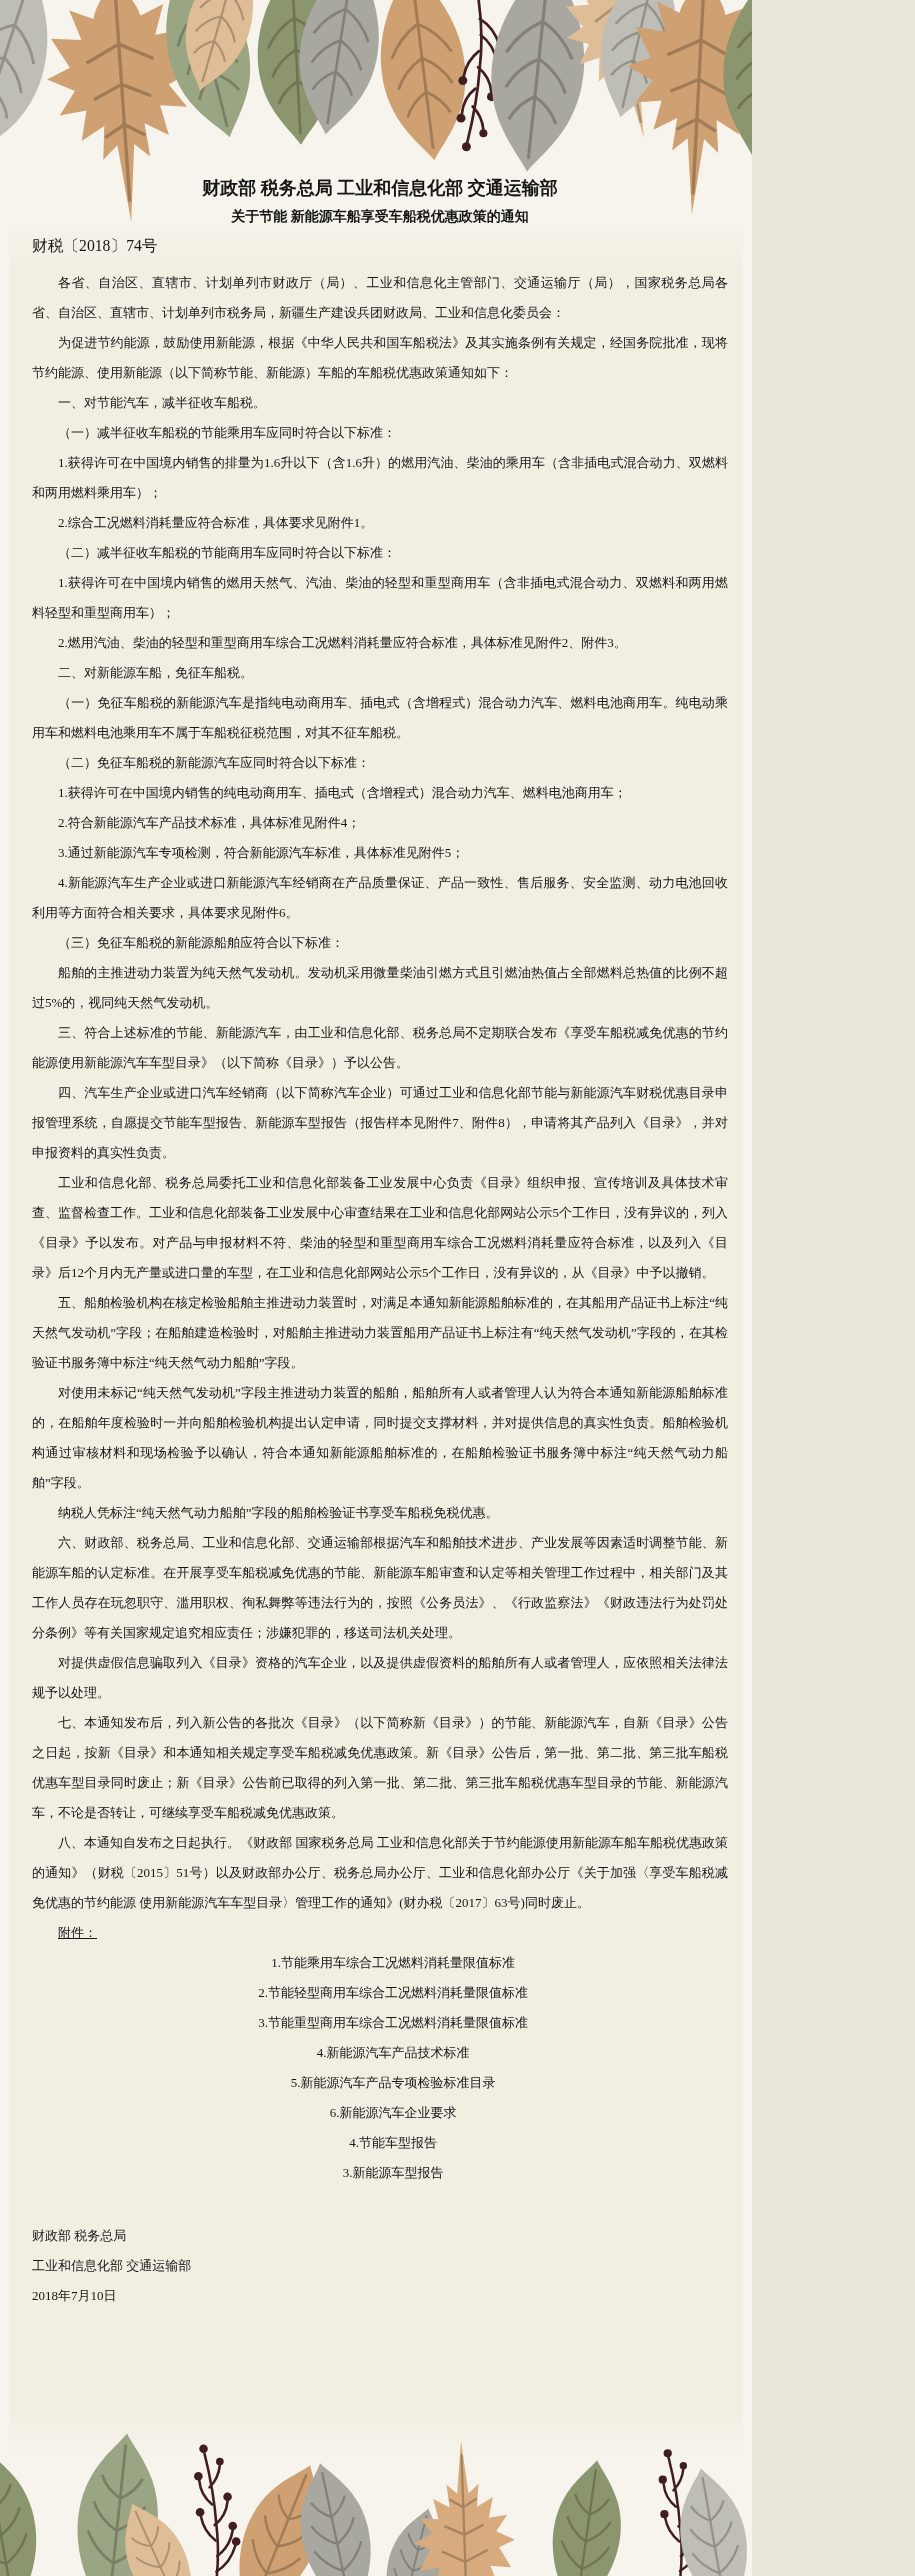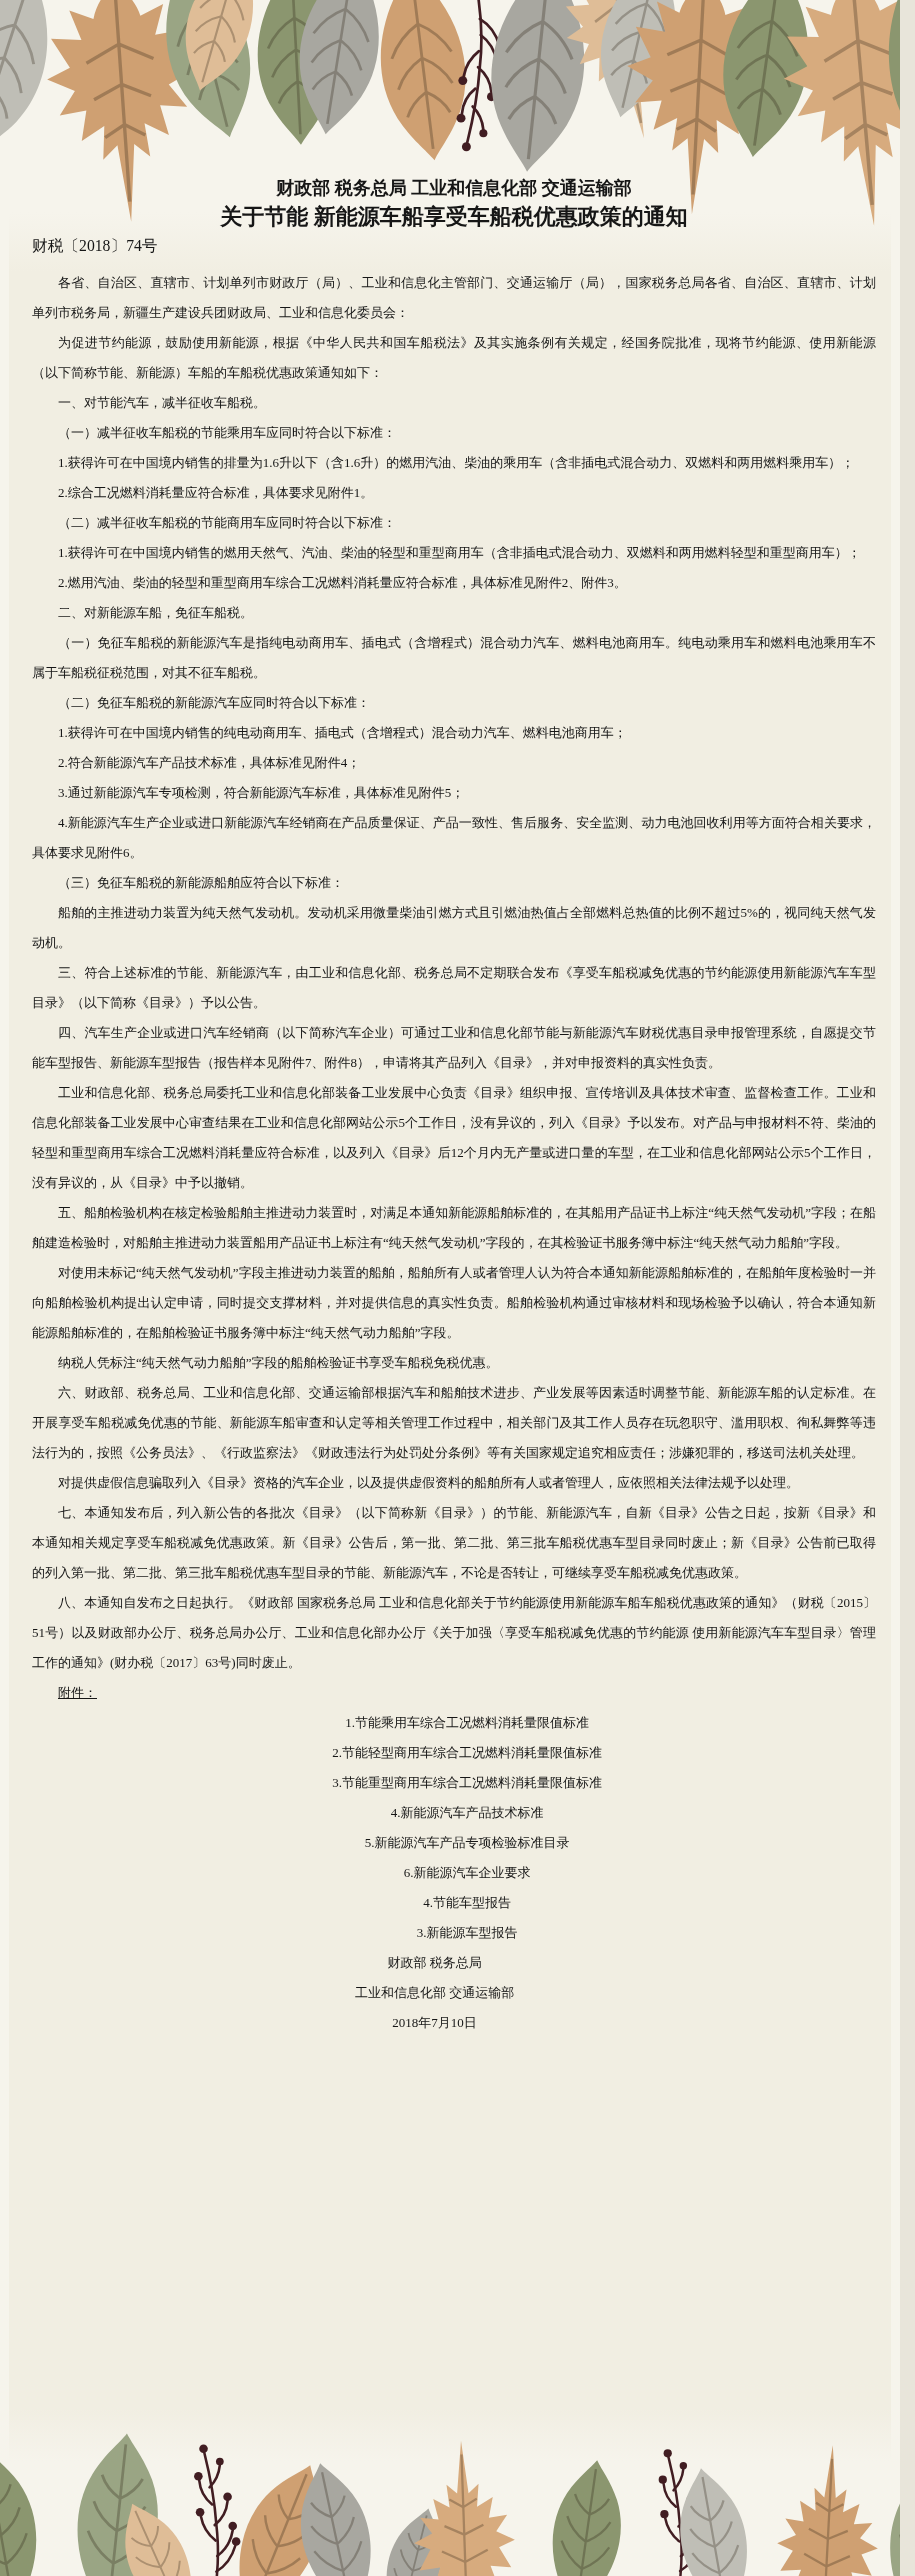--- a/index.html
+++ b/index.html
@@ -1,17 +1,17 @@
 <!DOCTYPE html>
 <html style="font-size:11.4px"><head>
 <meta charset="utf-8">
 <style>
   html,body{margin:0;padding:0;background:#e8e5da;}
   .page{
-    position:relative;width:900px;height:2576px;overflow:hidden;
+    position:relative;width:752px;height:2576px;overflow:hidden;
     background:#f1eee2;
     font-family:"Liberation Serif","DejaVu Serif",serif;
     color:#161616;
   }
   .band-bg{position:absolute;left:0;right:0;z-index:0;}
   .band-bg.top{top:0;height:272px;background:linear-gradient(#f6f4ec 78%,#f1eee2);}
   .band-bg.bottom{bottom:0;height:168px;background:linear-gradient(#f1eee2,#f6f4ec 32%);}
   .gutter{position:absolute;top:0;bottom:0;width:9.3px;background:#f6f4ec;z-index:1;}
   .gutter.left{left:0;} .gutter.right{right:0;}
   svg.band{position:absolute;left:0;width:916px;z-index:2;display:block;}
@@ -20,30 +20,30 @@
   .blade{fill:currentColor;}
   .vein{fill:none;stroke:rgba(40,30,15,.28);stroke-width:2;}
   .stem{fill:none;stroke:currentColor;stroke-width:3;stroke-linecap:round;}
   .berry{fill:currentColor;}
   .c-tan{color:#cfa072}.c-tan2{color:#d7ab7e}.c-tanl{color:#dfbd97}
   .c-green{color:#8b966f}.c-green2{color:#9aa584}
   .c-gray{color:#a8a7a0}.c-grayl{color:#bfbeb6}
   .c-berry{color:#411d22}
   .doc{position:relative;z-index:3;padding:175px 24px 0 32px;}
   .issuers{font-size:18px;font-weight:bold;text-align:center;line-height:26px;}
-  .title{font-size:22px;font-weight:bold;text-align:center;line-height:29px;margin:1.4px 0 0 0;}
+  .title{font-size:14px;font-weight:bold;text-align:center;line-height:29px;margin:1.4px 0 0 0;}
   .docnum{font-size:15.7px;line-height:21.5px;margin-top:4px;}
   .doc-body{margin-top:11.4px;}
   .doc-body p,.attach-label,.attachments p,.sig div{
     margin:0;font-size:13px;line-height:30px;text-indent:2em;
   }
   .doc-body p{text-align:justify;}
   .attachments p{text-align:center;}
   .attach-label{text-align:left;text-decoration:underline;}
-  .sig{text-align:center;padding-right:39px;}
+  .sig{margin-top:33px;text-align:left;padding-right:39px;}
   .sig div{text-indent:0;}
 </style>
 </head>
 <body>
 
 <div class="page">
 
   <div class="band-bg top"></div>
   <div class="band-bg bottom"></div>
   <div class="gutter left"></div>

